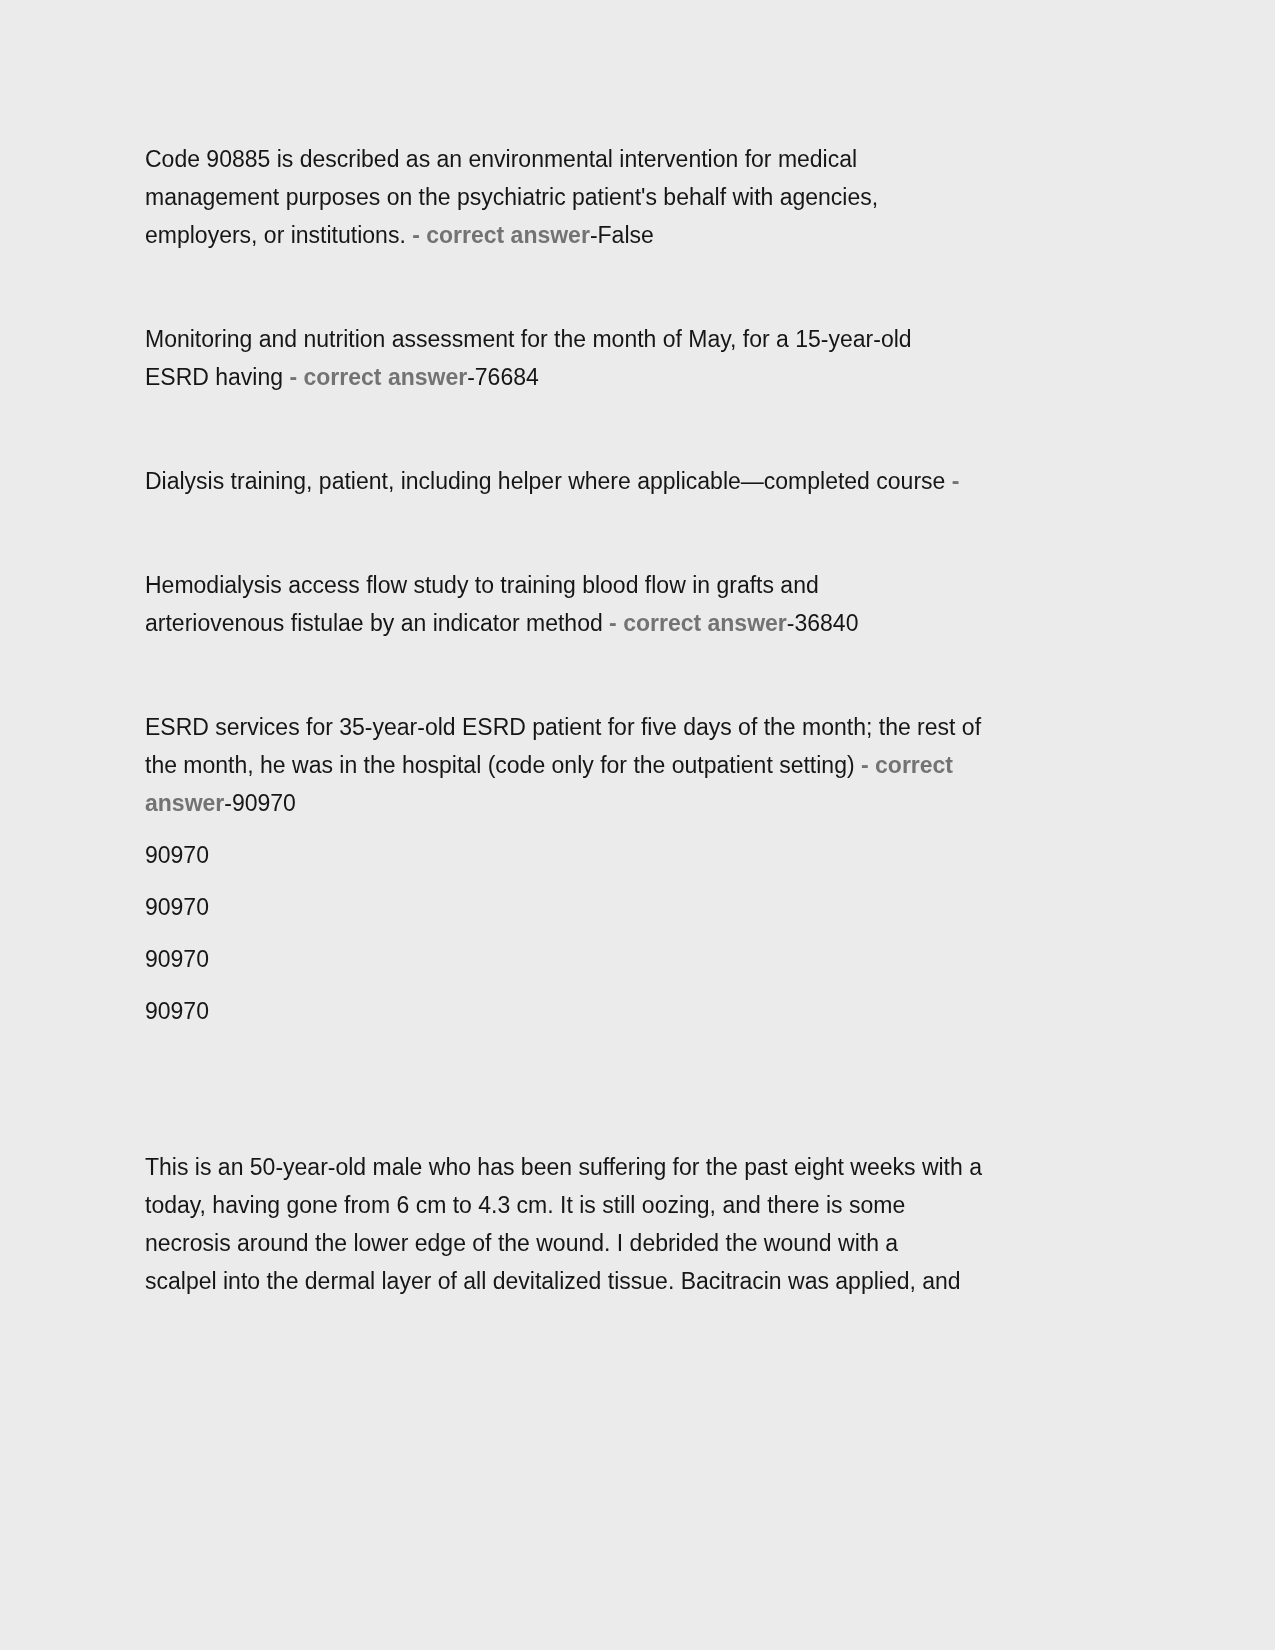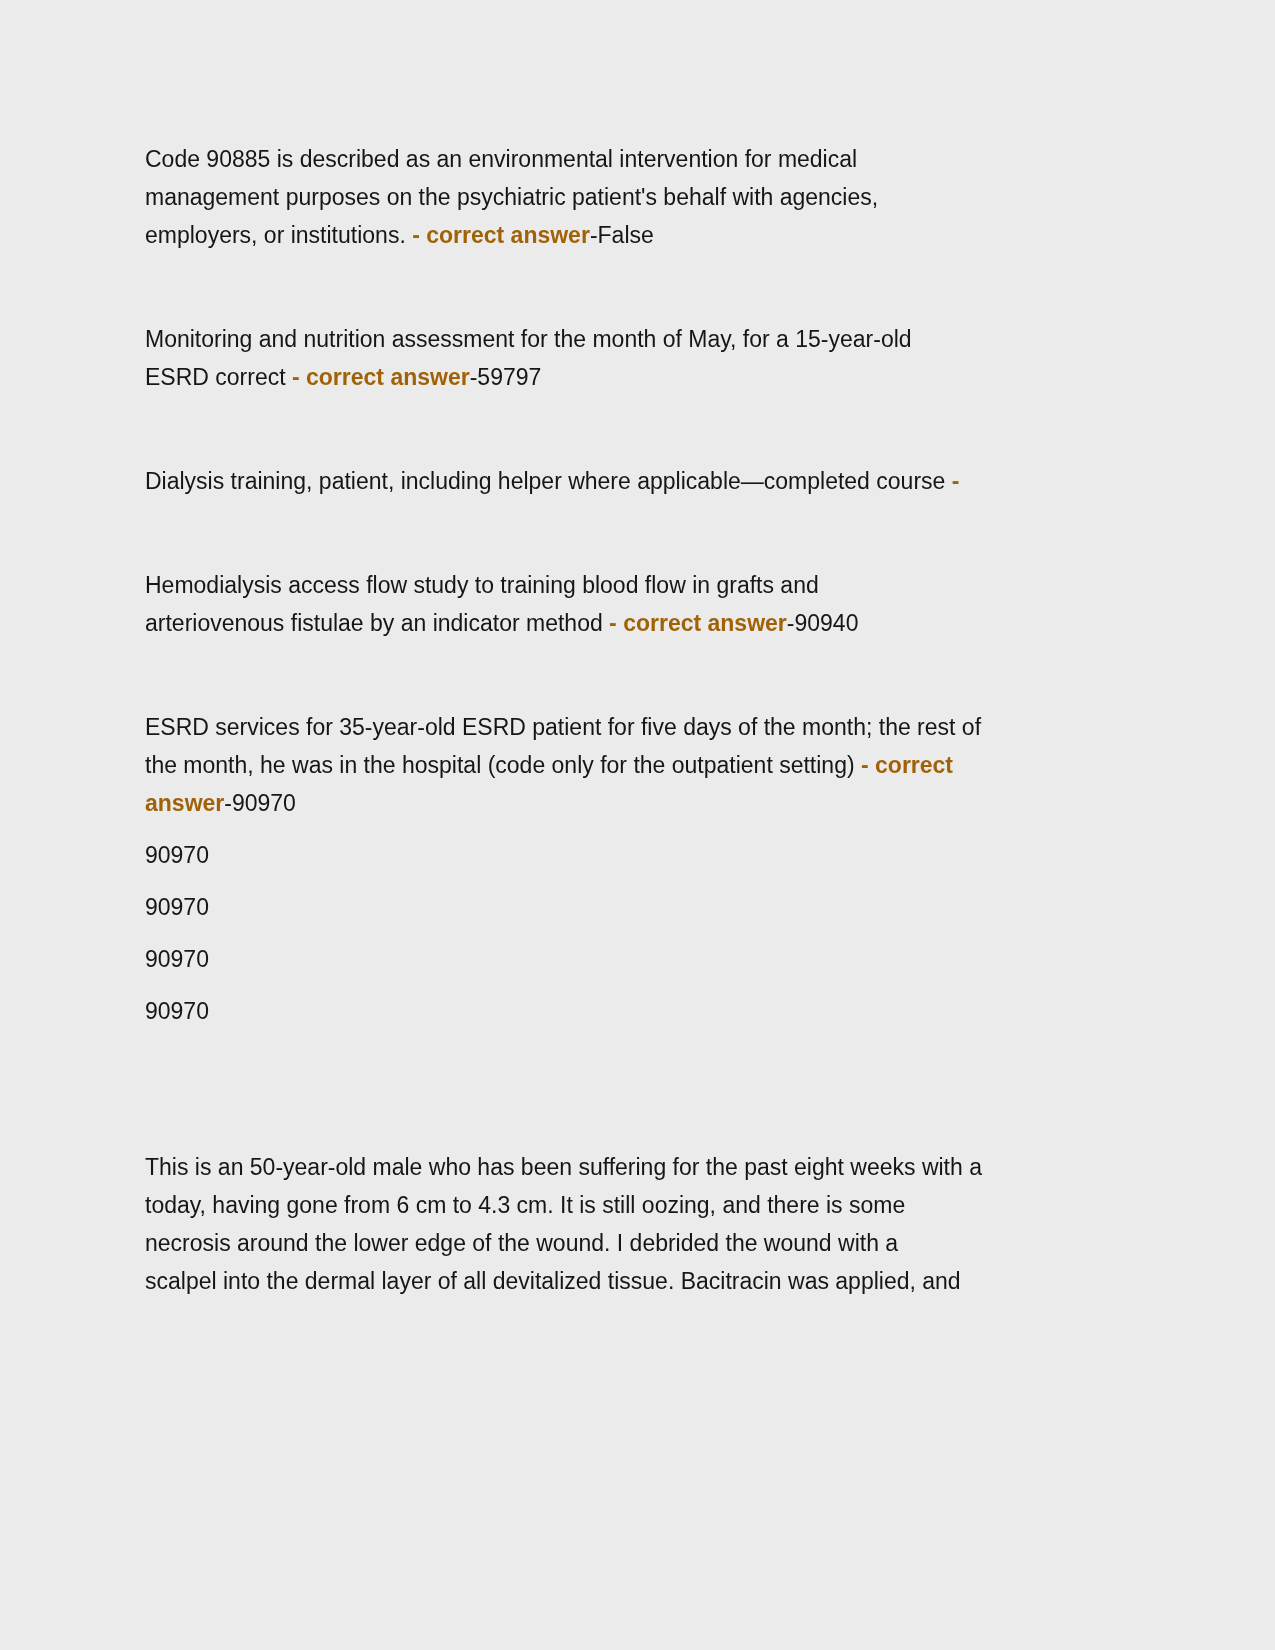--- a/index.html
+++ b/index.html
@@ -26,46 +26,46 @@
     line-height: 38px;
   }
   p.para.empty {
     min-height: 38px;
   }
   .line {
     display: block;
     white-space: pre;
   }
   .run-answer {
-    color: #a16207;
+    color: #737373;
     font-weight: bold;
   }
 </style>
 </head>
 <body>
 
 <div class="page">
     <p class="para">
       <span class="line"><span class="run">Code 90885 is described as an environmental intervention for medical</span></span>
       <span class="line"><span class="run">management purposes on the psychiatric patient's behalf with agencies,</span></span>
       <span class="line"><span class="run">employers, or institutions. </span><span class="run run-answer">- correct answer</span><span class="run">-False</span></span>
     </p>
     <p class="para empty"></p>
     <p class="para">
       <span class="line"><span class="run">Monitoring and nutrition assessment for the month of May, for a 15-year-old</span></span>
-      <span class="line"><span class="run">ESRD correct </span><span class="run run-answer">- correct answer</span><span class="run">-59797</span></span>
+      <span class="line"><span class="run">ESRD having </span><span class="run run-answer">- correct answer</span><span class="run">-76684</span></span>
     </p>
     <p class="para empty"></p>
     <p class="para">
       <span class="line"><span class="run">Dialysis training, patient, including helper where applicable—completed course </span><span class="run run-answer">-</span></span>
     </p>
     <p class="para empty"></p>
     <p class="para">
       <span class="line"><span class="run">Hemodialysis access flow study to training blood flow in grafts and</span></span>
-      <span class="line"><span class="run">arteriovenous fistulae by an indicator method </span><span class="run run-answer">- correct answer</span><span class="run">-90940</span></span>
+      <span class="line"><span class="run">arteriovenous fistulae by an indicator method </span><span class="run run-answer">- correct answer</span><span class="run">-36840</span></span>
     </p>
     <p class="para empty"></p>
     <p class="para">
       <span class="line"><span class="run">ESRD services for 35-year-old ESRD patient for five days of the month; the rest of</span></span>
       <span class="line"><span class="run">the month, he was in the hospital (code only for the outpatient setting) </span><span class="run run-answer">- correct</span></span>
       <span class="line"><span class="run run-answer">answer</span><span class="run">-90970</span></span>
     </p>
     <p class="para">
       <span class="line"><span class="run">90970</span></span>
     </p>

